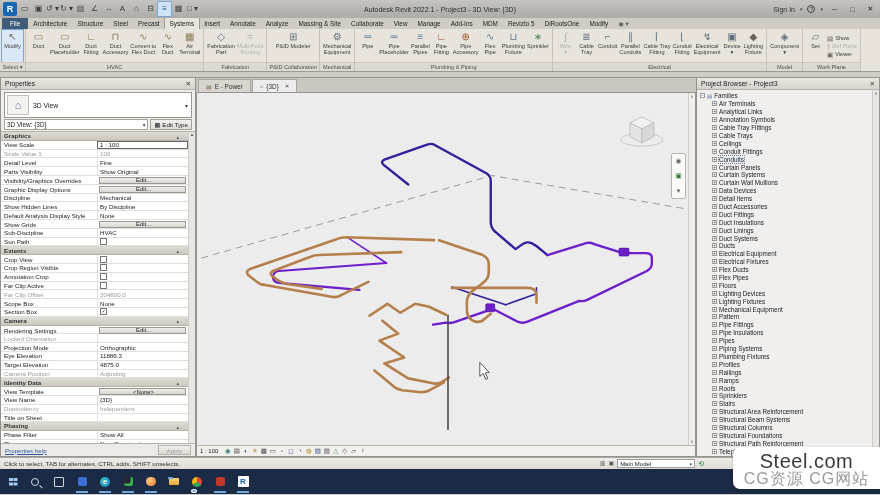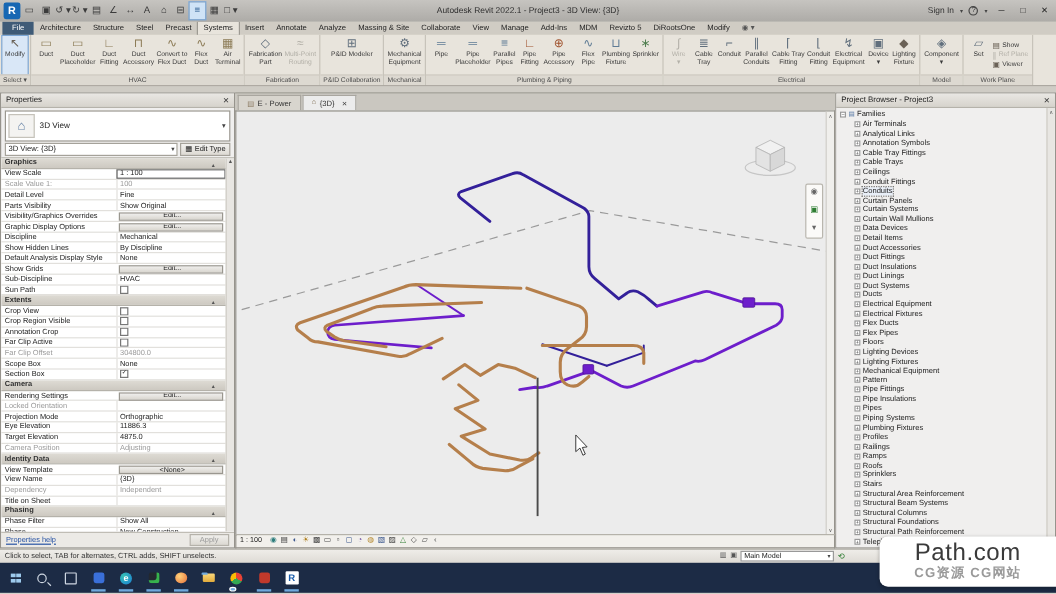--- a/index.html
+++ b/index.html
@@ -131,21 +131,21 @@
   .tk-folder::before{content:"";width:10px;height:7px;background:linear-gradient(#f9d77a,#e2ab3b);border-radius:1px;}
   .tk-folder::after{content:"";position:absolute;width:4.5px;height:1.6px;background:#e2ab3b;border-radius:1px 1px 0 0;top:6.5px;left:6px;}
   .tk-chrome::before{content:"";width:10px;height:10px;border-radius:50%;background:conic-gradient(#ea4335 0 120deg,#34a853 0 240deg,#fbbc05 0);}
   .tk-chrome::after{content:"";position:absolute;width:4px;height:4px;border-radius:50%;background:#4285f4;border:1px solid #fff;}
   .tk-red::before{content:"";width:9px;height:9px;border-radius:2px;background:#c0392b;}
   .tk-revit span{display:block;background:#fff;color:#1a5dab;font-weight:bold;font-size:8px;width:11px;height:11px;line-height:11px;text-align:center;border-radius:1px;}
 
   
   #watermark{position:absolute;right:0;bottom:6px;width:147px;height:42px;background:#fff;border-radius:7px 0 0 7px;box-shadow:0 1px 3px rgba(0,0,0,.25);display:flex;flex-direction:column;align-items:center;justify-content:center;z-index:50;}
   #watermark .wm1{font-size:20px;color:#3a3a3a;letter-spacing:0.5px;line-height:21px;}
-  #watermark .wm2{font-size:11px;color:#9a9a9a;line-height:13px;letter-spacing:1px;font-weight:bold;}
+  #watermark .wm2{font-size:16px;color:#9a9a9a;line-height:13px;letter-spacing:1px;}
 </style>
 </head>
 <body>
 
 <div id="titlebar">
   <div class="qat">
 
   <span class="qic q-logo">R</span>
       <span class="qic">▭</span>
       <span class="qic">▣</span>
@@ -1024,15 +1024,15 @@
     </span>
     <span class="tk tk-red running">
       
     </span>
     <span class="tk tk-revit running">
       <span>R</span>
     </span>
   </div>
 
 <div id="watermark">
-  <span class="wm1">Path.com</span>
+  <span class="wm1">Steel.com</span>
   <span class="wm2">CG资源 CG网站</span>
 </div>
 
 </body></html>

